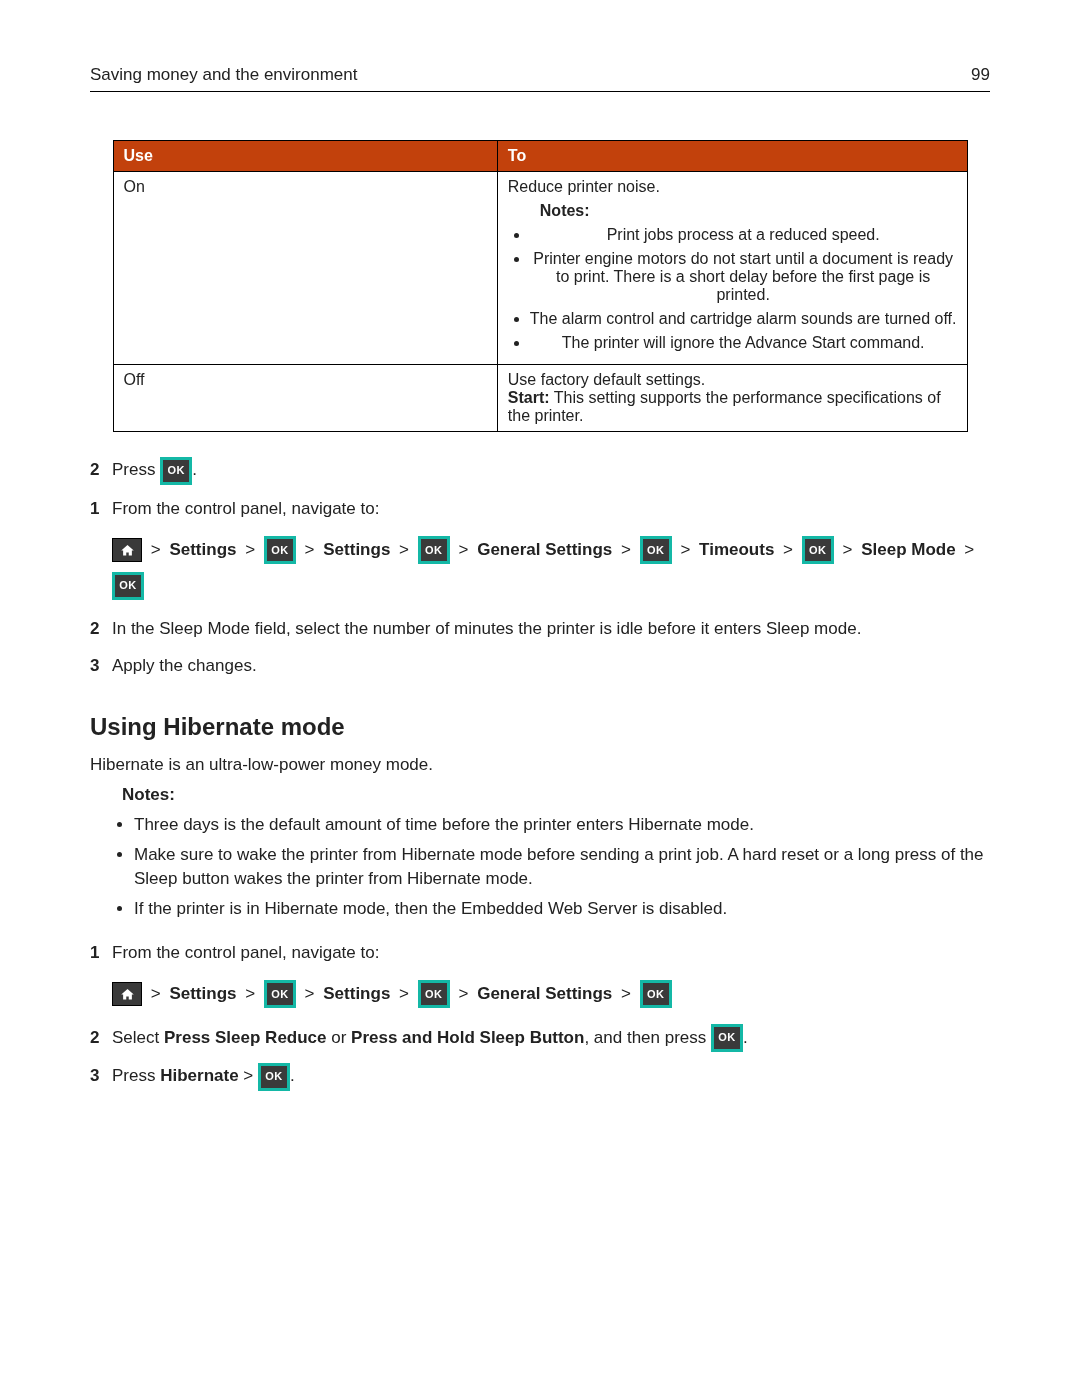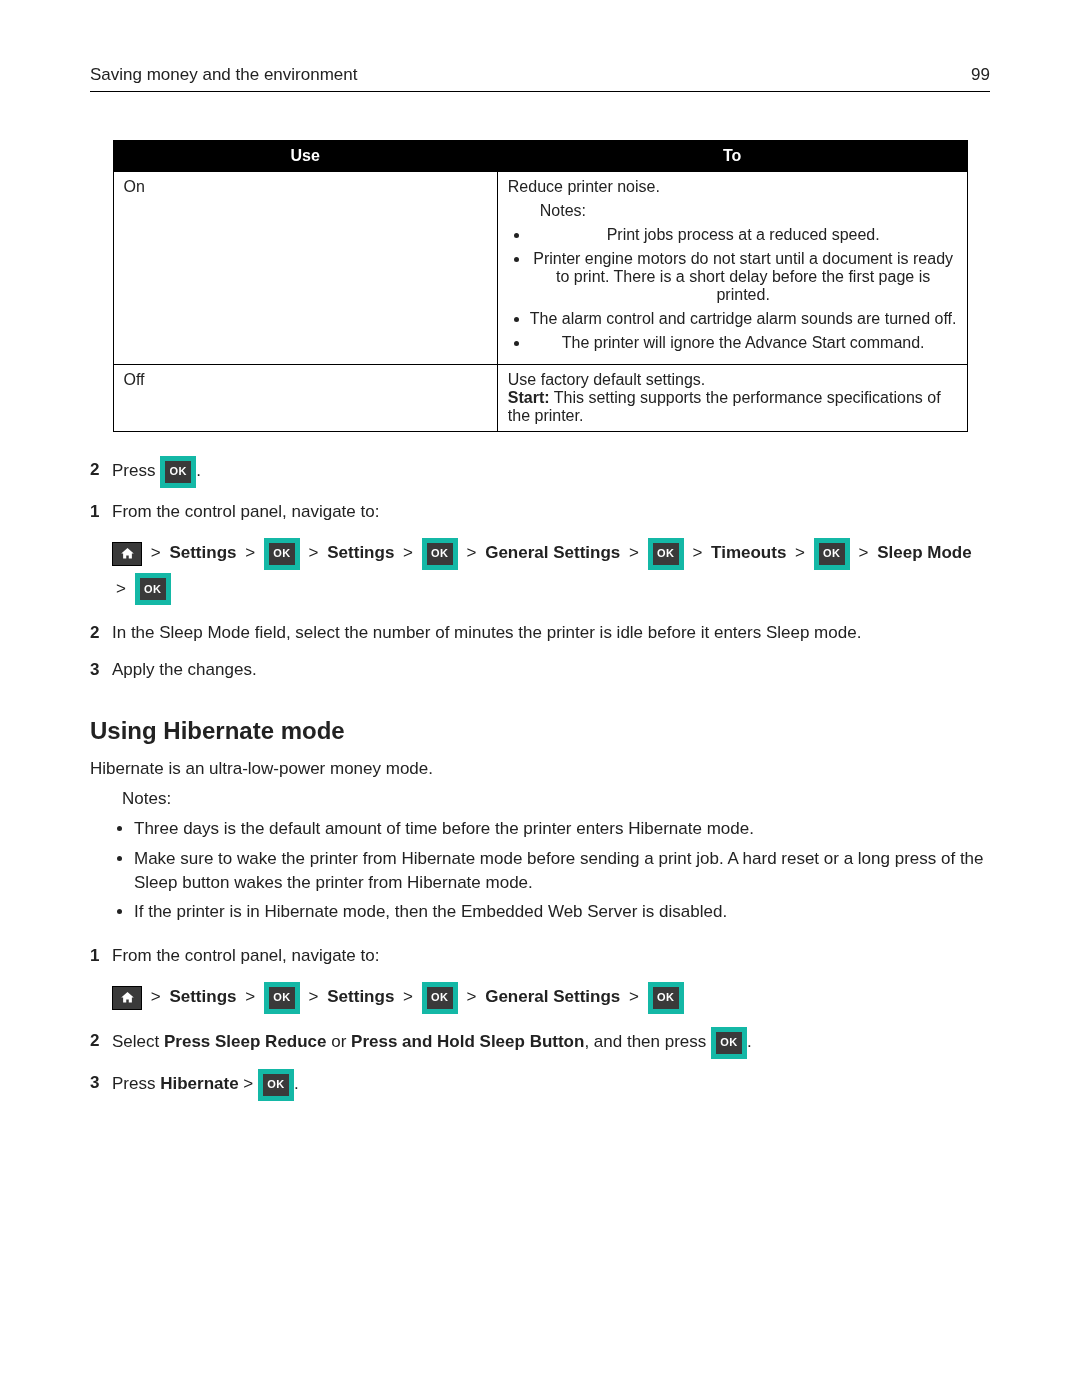--- a/index.html
+++ b/index.html
@@ -31,27 +31,26 @@
     margin: 0 auto 24px auto;
   }
   table.use-table th, table.use-table td {
     border: 1.2px solid #000;
     padding: 6px 10px;
     text-align: left;
     vertical-align: top;
     font-size: 16px;
   }
   table.use-table th {
-    background: #000000;
+    background: #c2410c;
     color: #fff;
     font-weight: bold;
-    text-align: center;
   }
   .col-use { width: 45%; }
-  .notes-label { font-weight: normal; margin: 6px 0 4px 0; display:block;padding-left:32px;}
+  .notes-label { font-weight: bold; margin: 6px 0 4px 0; display:block;padding-left:32px;}
   .note-inline-label { font-weight: bold; }
   ul.cell-list {
     list-style: disc;
     padding-left: 22px;
     margin: 4px 0;
     text-align: center;
   }
   ul.cell-list li { margin: 6px 0; }
   ol.steps {
     list-style: none;
@@ -83,21 +82,21 @@
     display: inline-flex;
     align-items: center;
     justify-content: center;
     background: #3a3a3a;
     color: #fff;
     font-size: 11px;
     font-weight: bold;
     width: 26px;
     height: 22px;
     vertical-align: middle;
-    border: 5px solid #14b8a6;
+    border: 3px solid #14b8a6;
     letter-spacing: 0.5px;
   }
   .home-btn {
     display: inline-flex;
     align-items: center;
     justify-content: center;
     background: #3a3a3a;
     color: #fff;
     width: 28px;
     height: 22px;

